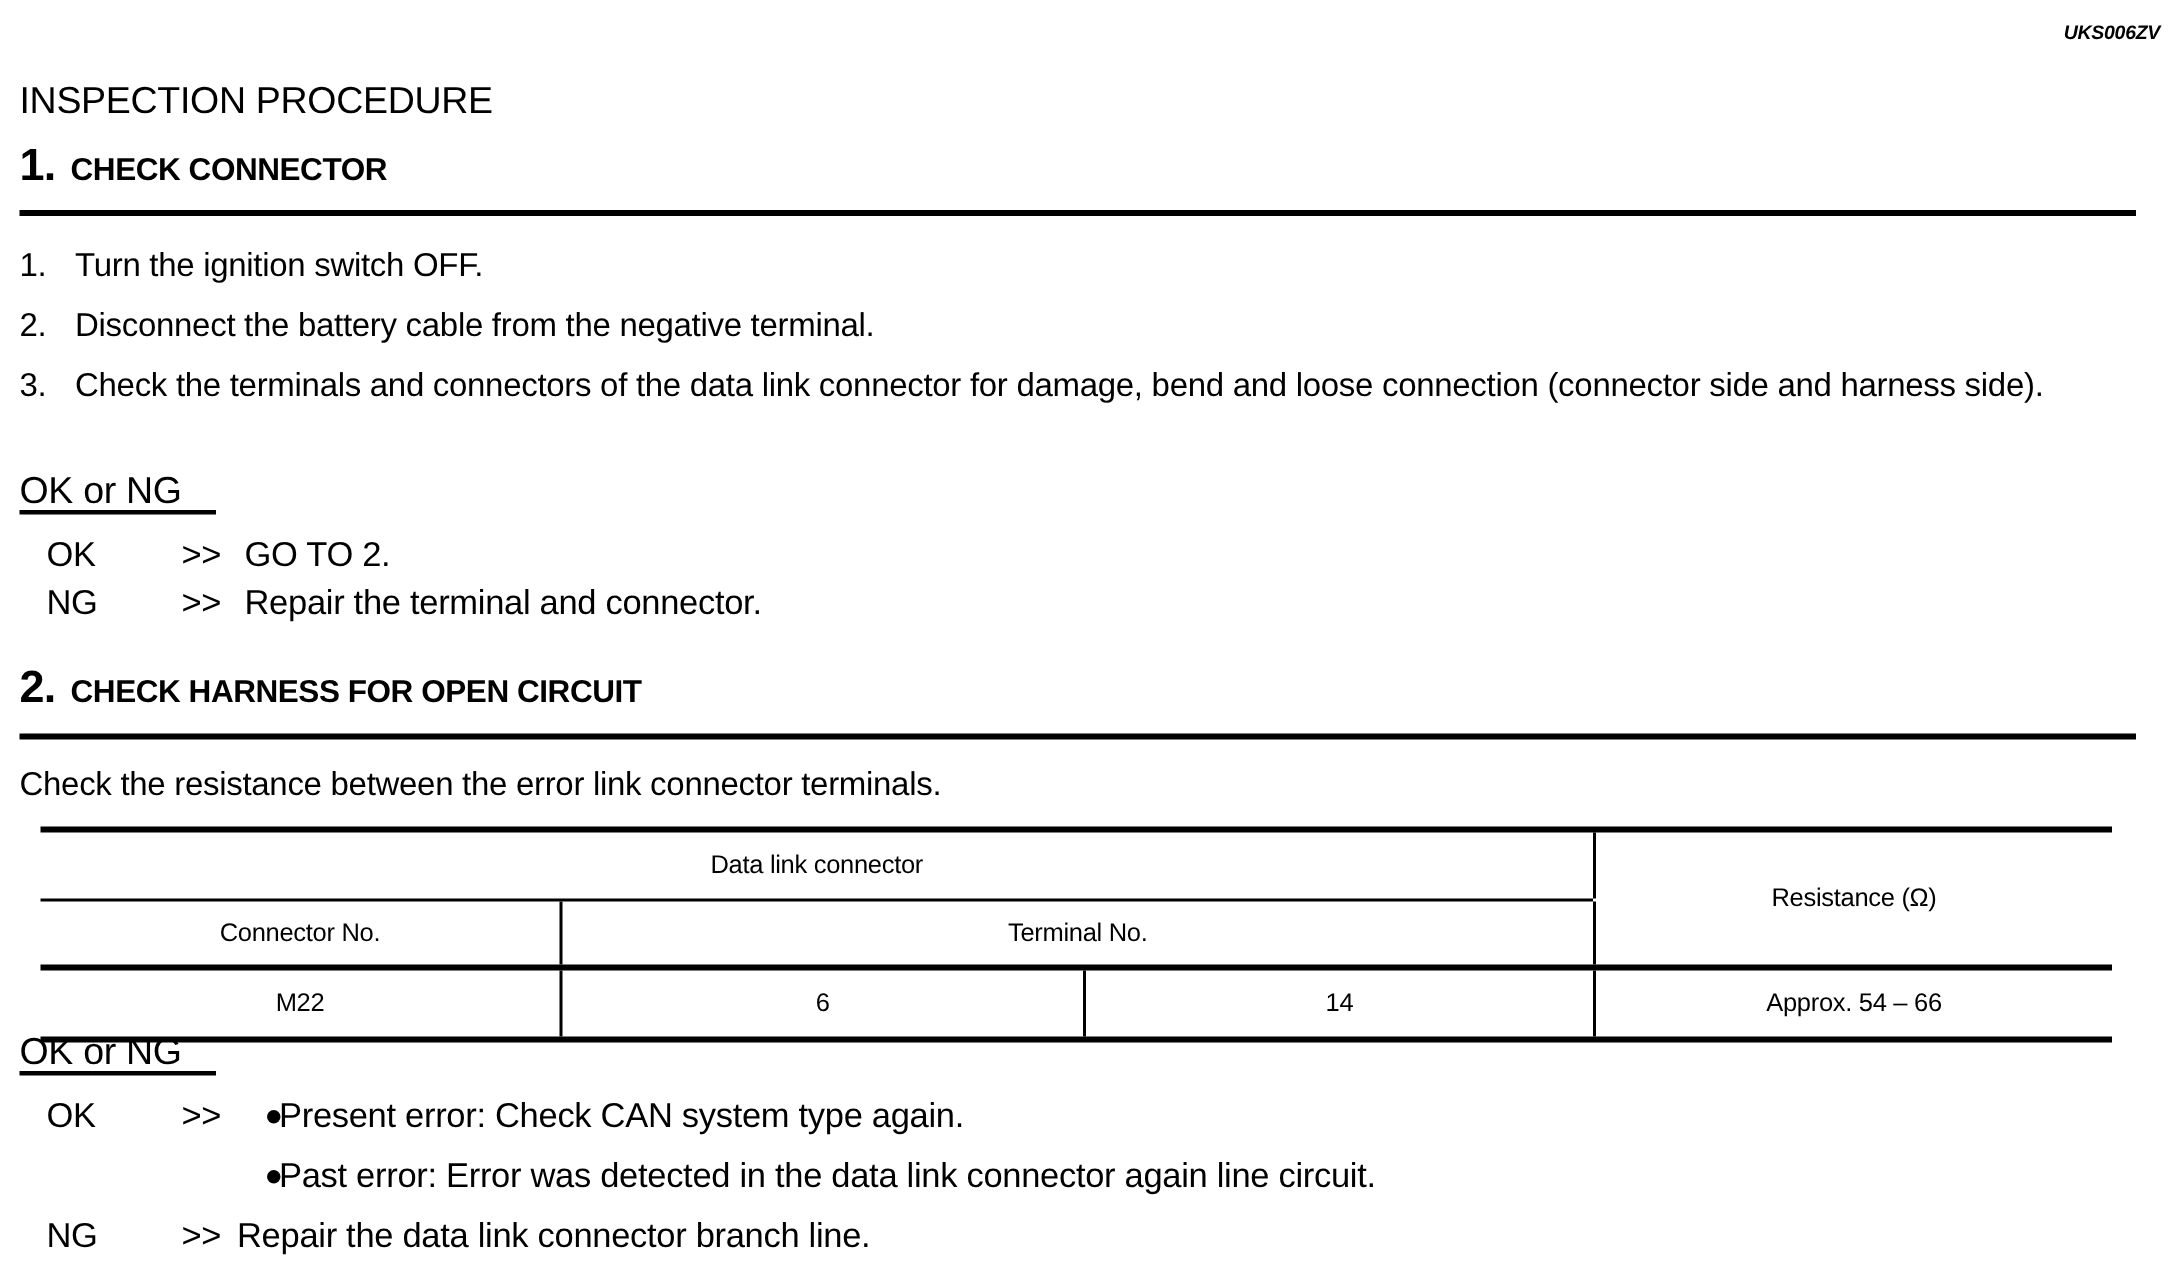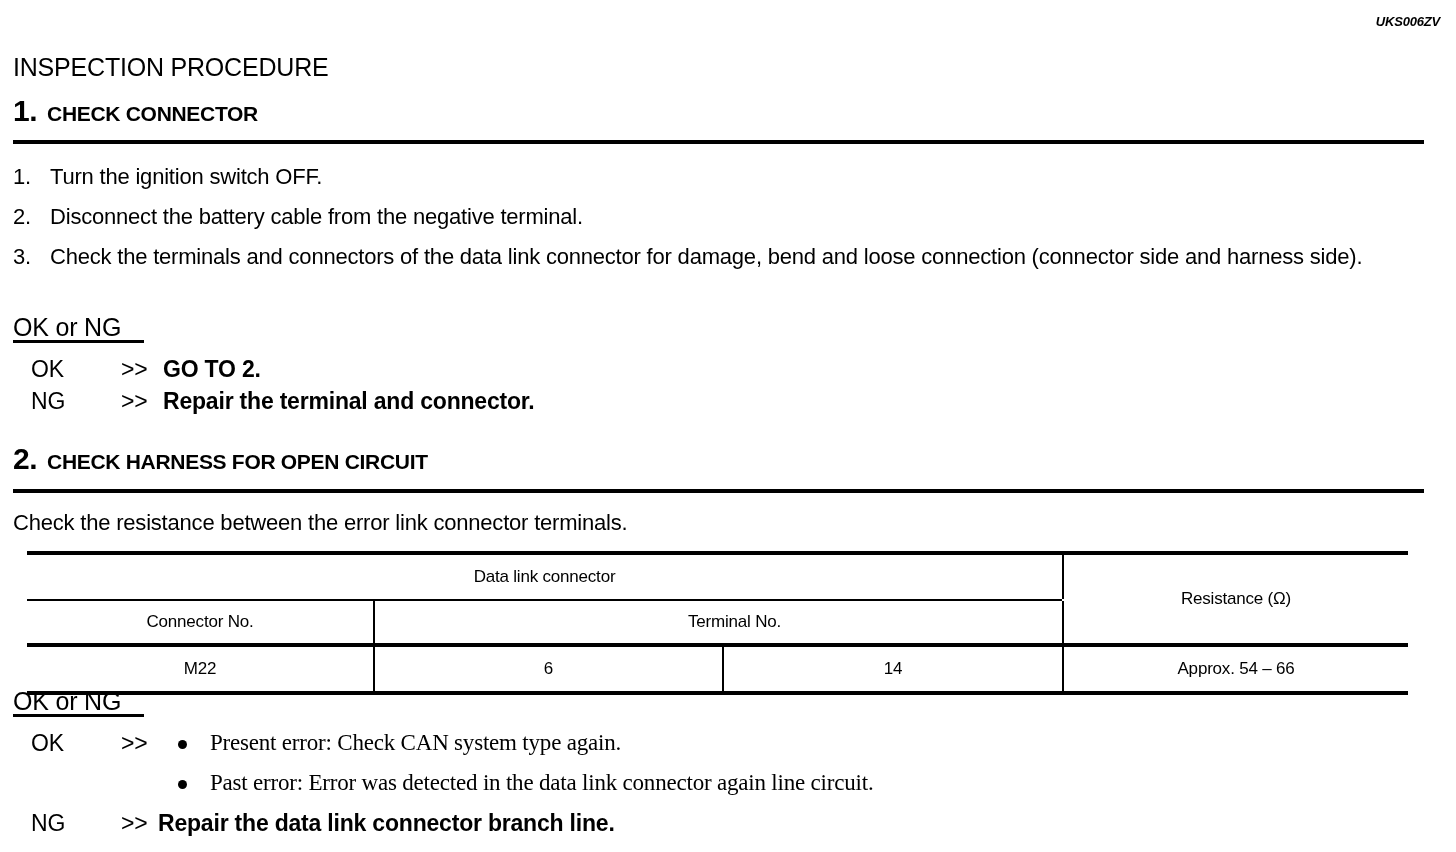--- a/index.html
+++ b/index.html
@@ -126,41 +126,39 @@
     left: 0; top: 0;
     width: 90px;
   }
   .res-row .arrow {
     position: absolute;
     left: 90px; top: 0;
   }
   .res-row .body {
     display: block;
     margin-left: 132px;
-    font-weight: bold;
   }
 
   .bullet-line {
     position: absolute;
     font-size: 23px;
     line-height: 30px;
     letter-spacing: -0.2px;
     white-space: nowrap;
   }
   .bullet-dot {
     position: absolute;
     left: 0; top: 12px;
     width: 9px; height: 9px;
     border-radius: 50%;
     background: #000;
   }
   .bullet-line .btxt {
     display: block;
-    margin-left: 32px;
-    font-family: Liberation Serif, serif;
+    margin-left: 8px;
   }
 
   
   .tbl {
     position: absolute;
     left: 27px;
     width: 1381px;
   }
   .tbl .hr-thick { height: 4px; background: #000; }
   .tbl .hr-thin  { height: 2px; background: #000; }
@@ -241,21 +239,21 @@
     <div class="cell" style="left:1037px; width:344px; line-height:88px; top:0">Resistance (Ω)</div>
   </div>
 
   <div style="position:relative; height:2px">
     <div class="hr-thin" style="position:absolute; left:0; width:1035px"></div>
   </div>
 
   <div class="trow" style="height:42px">
     <div class="cell" style="left:0; width:346px; line-height:42px">Connector No.</div>
     <div class="vline" style="left:346px; top:0; height:42px"></div>
-    <div class="cell" style="left:364px; width:687px; line-height:42px">Terminal No.</div>
+    <div class="cell" style="left:348px; width:687px; line-height:42px">Terminal No.</div>
     <div class="vline" style="left:1035px; top:0; height:42px"></div>
   </div>
 
   <div class="hr-thick"></div>
 
   <div class="trow" style="height:44px">
     <div class="cell" style="left:0; width:346px; line-height:44px">M22</div>
     <div class="vline" style="left:346px; top:0; height:44px"></div>
     <div class="cell" style="left:348px; width:347px; line-height:44px">6</div>
     <div class="vline" style="left:695px; top:0; height:44px"></div>

